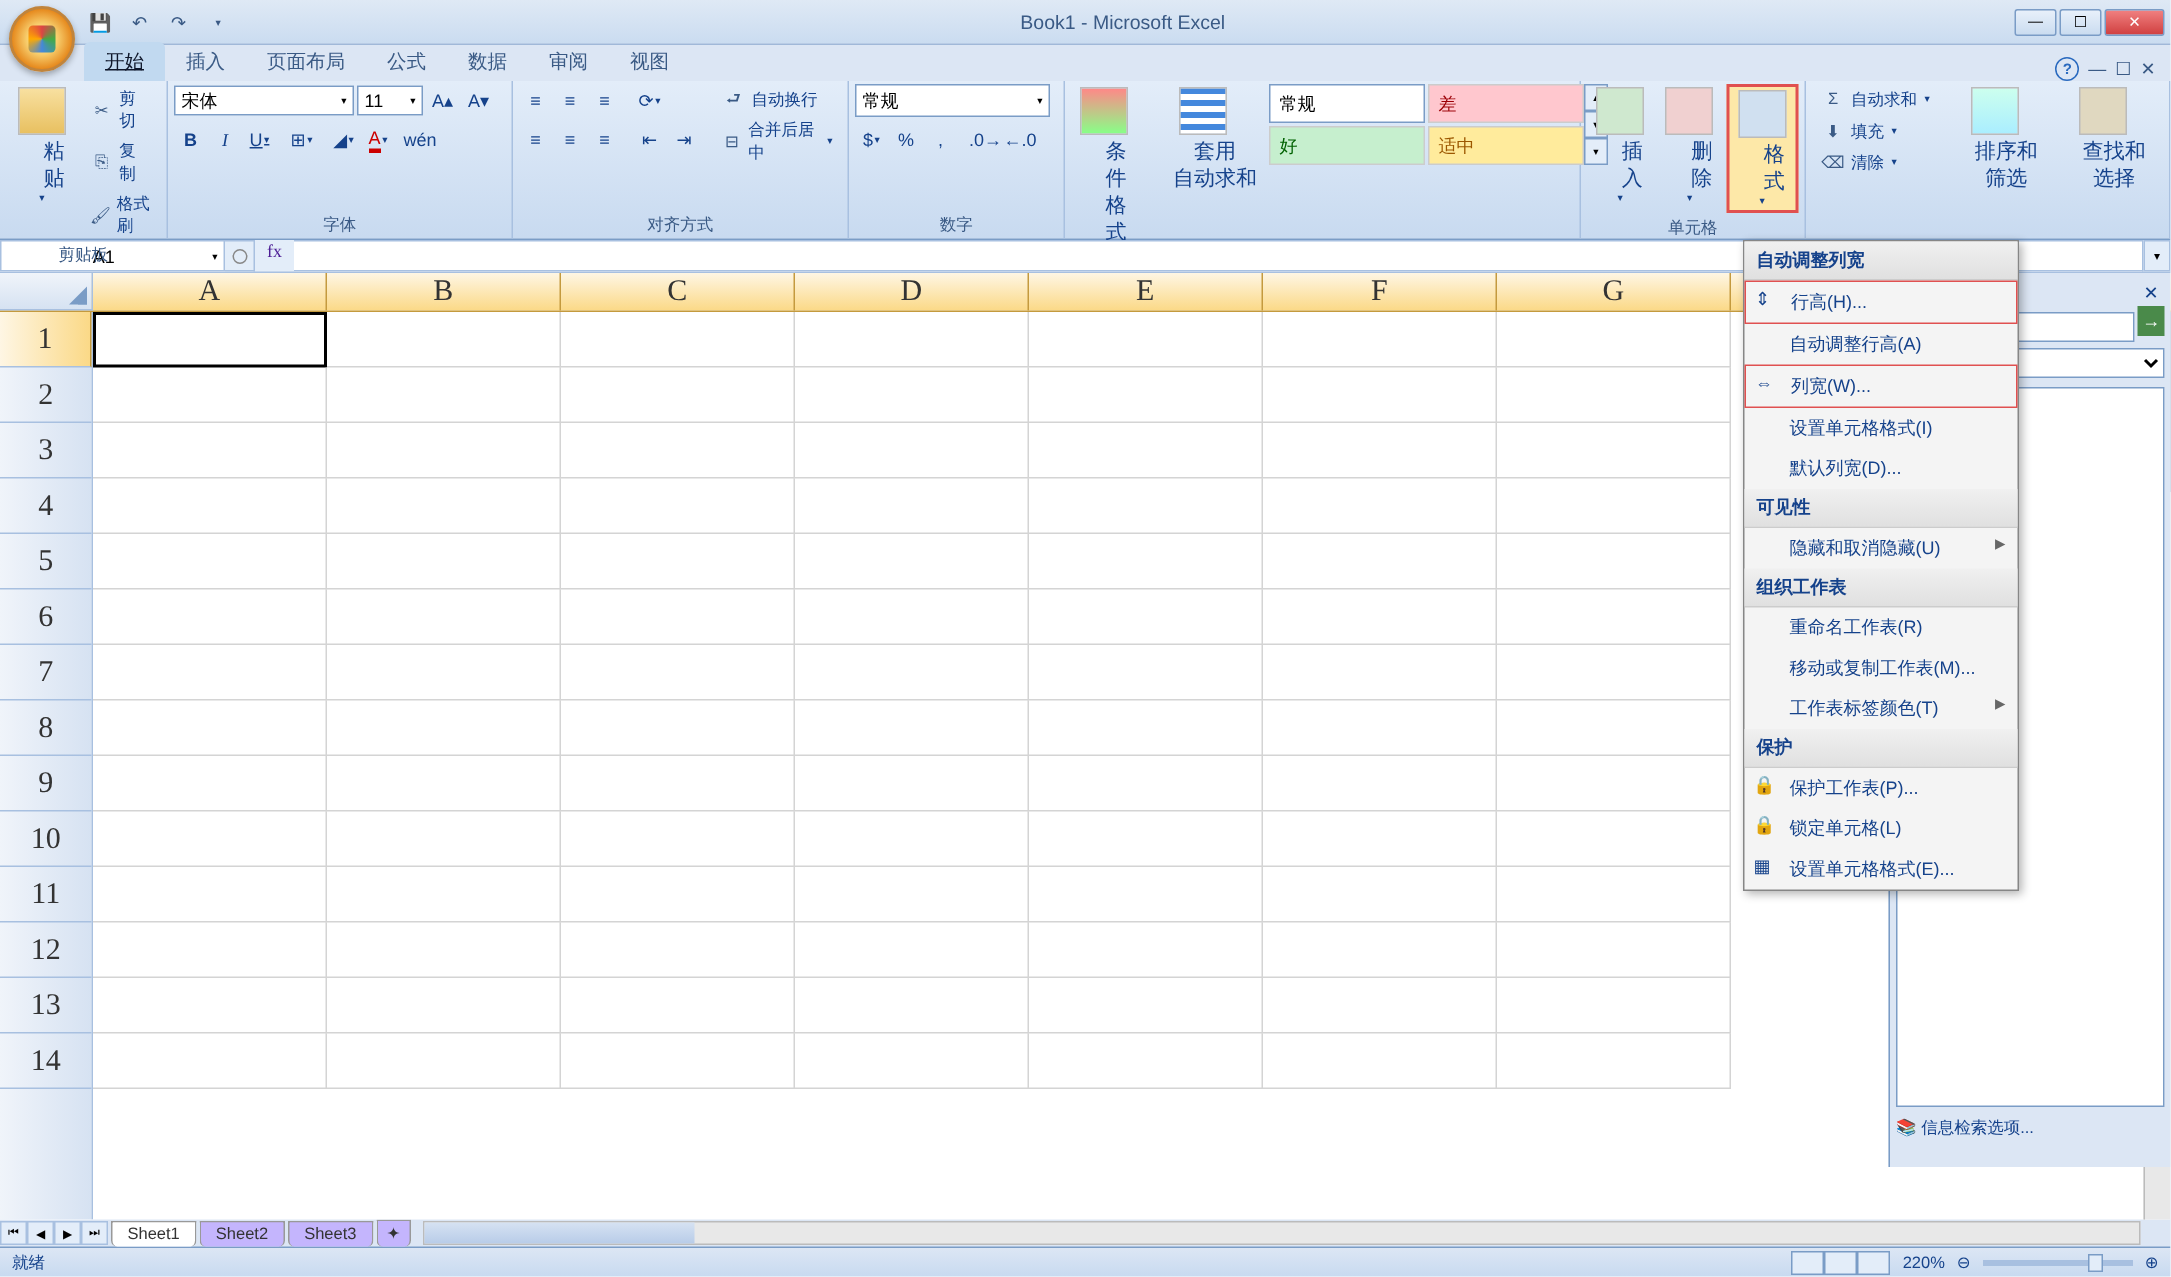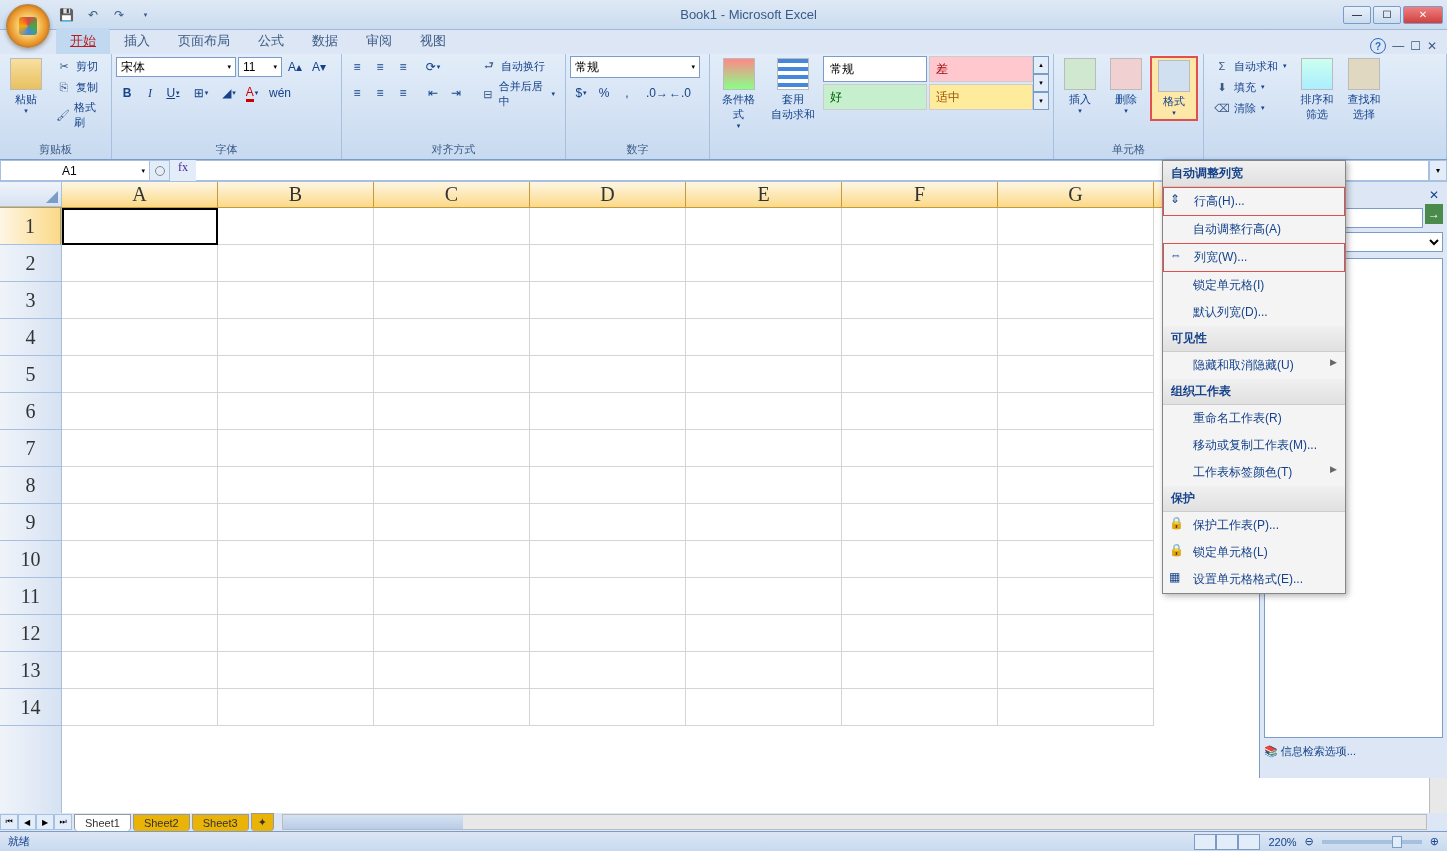--- a/index.html
+++ b/index.html
@@ -12,33 +12,33 @@
     .qat { display: flex; align-items: center; margin-left: 56px; gap: 4px; }
     .qat-btn { width: 22px; height: 22px; display: flex; align-items: center; justify-content: center; color: #3a5a85; cursor: pointer; }
     .title-text { flex: 1; text-align: center; color: #3a5a85; font-size: 13px; }
     .window-controls { display: flex; margin-right: 4px; }
     .wc-btn { width: 28px; height: 18px; border: 1px solid #7a9cc6; background: linear-gradient(#e8f0fa,#cadcf0); margin-left: 2px; display:flex; align-items:center; justify-content:center; border-radius:2px; font-size:10px;}
     .wc-close { background: linear-gradient(#f08080,#d04040); color:white; width:40px;}
     
     
     .tabs { height: 24px; display: flex; background: #dce6f4; padding-left: 56px; align-items: flex-end; }
     .tab { padding: 4px 14px; color: #3a5a85; cursor: pointer; font-size: 13px; }
-    .tab.active { background: #c1d9f0; border-radius: 4px 4px 0 0; color:#b91c1c;text-decoration:underline; }
+    .tab.active { background: #c1d9f0; border-radius: 4px 4px 0 0; color:#0f172a;text-decoration:underline; }
     .tabs-right { margin-left:auto; display:flex; align-items:center; padding-right:10px; gap:6px;}
     .help-icon { width:16px;height:16px;border-radius:50%;border:1px solid #2a6abf;color:#2a6abf;display:flex;align-items:center;justify-content:center;font-size:10px;font-weight:bold;}
     
     
     .ribbon { height: 106px; background: linear-gradient(#e3edf9,#c8daf0); border-bottom: 1px solid #7a9cc6; display: flex; }
     .group { border-right: 1px solid #a8c0e0; display: flex; flex-direction: column; padding: 2px 4px 0 4px; }
     .group-content { flex: 1; display: flex; align-items: flex-start; gap: 2px; }
     .group-label { text-align: center; color: #3a5a85; font-size: 11px; padding: 2px 0; position:relative;}
     
     .big-btn { display: flex; flex-direction: column; align-items: center; padding: 2px 6px; color:#15428b; cursor:pointer; }
     .big-btn-icon { width: 32px; height: 32px; background: #eee; margin-bottom: 2px; border:1px solid #bbb;}
-    .big-btn-label { font-size: 11px; text-align:center; }
+    .big-btn-label { font-size: 14px; text-align:center;margin-left:16px; }
     
     .vstack { display:flex; flex-direction:column; gap:1px;}
     .mini-btn { padding: 2px 6px; display:flex; align-items:center; gap:4px; color:#15428b; cursor:pointer; font-size:11px;}
     .mini-icon { width:16px; height:16px; display:inline-flex; align-items:center; justify-content:center; color:#3a5a85;}
     
     .font-sel { width:120px; height:20px; background:white; border:1px solid #7a9cc6; display:flex; align-items:center; padding:0 4px; font-size:12px;}
     .size-sel { width:44px; height:20px; background:white; border:1px solid #7a9cc6; display:flex; align-items:center; padding:0 4px; font-size:12px;}
     .icon-row { display:flex; gap:1px;}
     .icon-btn { width:22px; height:22px; display:flex; align-items:center; justify-content:center; cursor:pointer; font-size:12px; color:#15428b;}
     .drop-arr::after { content:"▾"; font-size:7px; margin-left:1px;}
@@ -96,21 +96,21 @@
     .rp-go { width:20px;height:20px;background:#4a8a4a;color:white;display:inline-flex;align-items:center;justify-content:center;}
     .rp-select { width:100%; height:20px; background:white; border:1px solid #7a9cc6; margin-top:4px;}
     .rp-body { background:white; border:1px solid #7a9cc6; height:480px; margin-top:6px; padding:8px; font-size:11px; color:#333;}
     .rp-footer { margin-top:6px; font-size:11px; color:#15428b;}
     
     
     .sheet-tabs-bar { height:18px; background:#dce6f4; display:flex; align-items:center; font-size:11px;}
     .sheet-nav { display:flex; }
     .sheet-nav-btn { width:18px; height:16px; border:1px solid #a8c0e0; background:#e3edf9; display:flex;align-items:center;justify-content:center;font-size:8px;}
     .sheet-tab { padding:2px 10px; background:white; border:1px solid #999; border-bottom:none; margin-left:2px; border-radius:0 0 4px 4px; color:#333;}
-    .sheet-tab.inactive { background:#eab308;}
+    .sheet-tab.inactive { background:#c4b5fd;}
     .hscroll-track { flex:1; height:16px; background:#e8e8e8; border:1px solid #bbb; margin:0 20px 0 8px; position:relative;}
     .hscroll-thumb { position:absolute; left:0; width:180px; height:100%; background:linear-gradient(#d6e2f2,#b8cce8);}
     
     
     .statusbar { height:20px; background:linear-gradient(#dce6f4,#c8daf0); display:flex; align-items:center; padding:0 8px; font-size:11px; color:#15428b; border-top:1px solid #7a9cc6;}
     .sb-right { margin-left:auto; display:flex; align-items:center; gap:8px;}
     .view-btns { display:flex;}
     .view-btn { width:22px; height:16px; border:1px solid #7a9cc6; background:#e3edf9;}
     .zoom-slider { width:100px; height:4px; background:#a8c0e0; position:relative;}
     .zoom-thumb { position:absolute; width:10px; height:12px; background:#e3edf9; border:1px solid #7a9cc6; top:-4px; left:70px;}
@@ -557,21 +557,21 @@
       </div>
     <span>⊕</span>
   </div>
 </div>
 
 <div class="dropdown-menu">
   <div class="menu-header">自动调整列宽</div>
   <div class="menu-item hl"><span class="mi-icon">⇕</span><span>行高(H)...</span></div>
   <div class="menu-item">自动调整行高(A)</div>
   <div class="menu-item hl"><span class="mi-icon">⇔</span><span>列宽(W)...</span></div>
-  <div class="menu-item">锁定单元格(I)</div>
+  <div class="menu-item">设置单元格格式(I)</div>
   <div class="menu-item">默认列宽(D)...</div>
   <div class="menu-header">可见性</div>
   <div class="menu-item"><span>隐藏和取消隐藏(U)</span><span class="menu-arrow">▶</span></div>
   <div class="menu-header">组织工作表</div>
   <div class="menu-item">重命名工作表(R)</div>
   <div class="menu-item">移动或复制工作表(M)...</div>
   <div class="menu-item"><span>工作表标签颜色(T)</span><span class="menu-arrow">▶</span></div>
   <div class="menu-header">保护</div>
   <div class="menu-item"><span class="mi-icon">🔒</span><span>保护工作表(P)...</span></div>
   <div class="menu-item"><span class="mi-icon">🔒</span><span>锁定单元格(L)</span></div>

